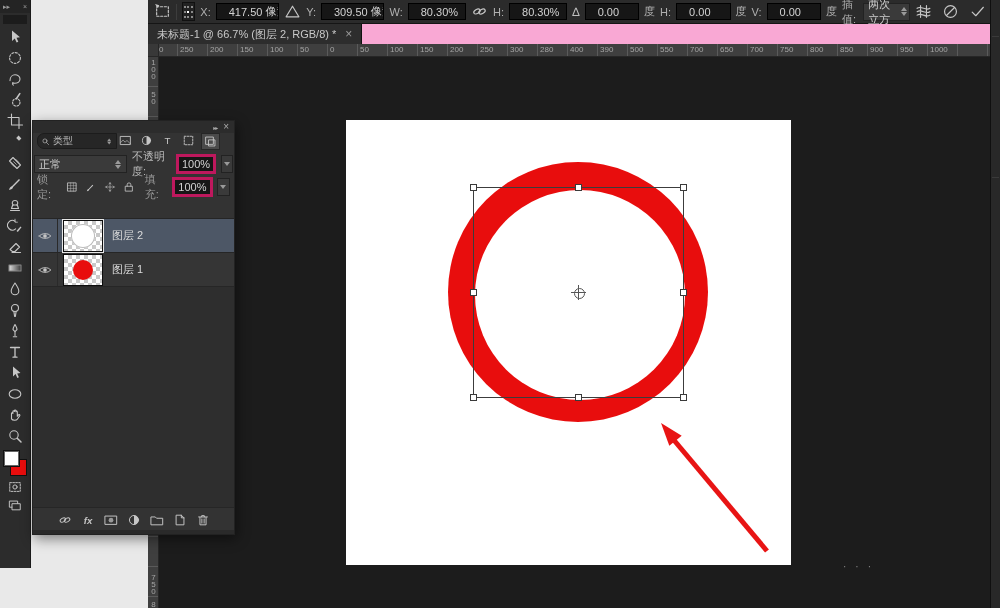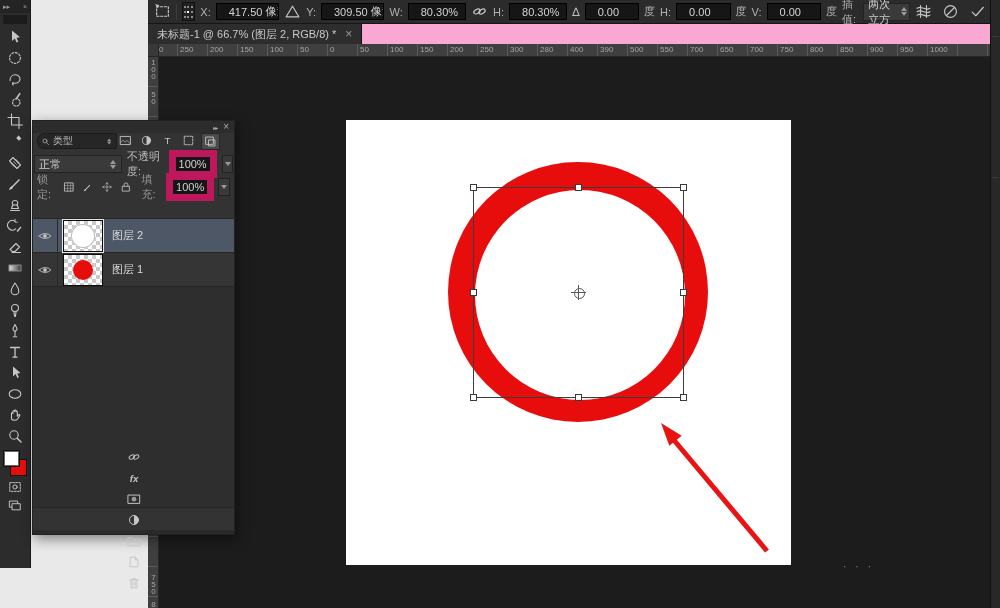--- a/index.html
+++ b/index.html
@@ -100,21 +100,21 @@
   #filter-row{height:19px;display:flex;align-items:flex-start;padding:0 4px;background:#333;}
   #search-box{width:72px;height:14px;background:#262626;border:1px solid #1c1c1c;border-radius:7px 0 0 7px;
     display:flex;align-items:center;gap:3px;padding:0 3px;color:#b5b5b5;font-size:10px;}
   #search-box svg{width:9px;height:9px;}
   .filter-icon{width:17px;height:15px;display:flex;align-items:center;justify-content:center;}
   .filter-icon svg{width:13px;height:13px;}
   .filter-icon:last-child{background:#4a4a4a;border:1px solid #262626;}
   #blend-row{height:24px;display:flex;align-items:center;gap:5px;padding:0 1px;}
   #blend-dd{width:100px;}
   #blend-dd .updn{margin-left:auto;}
-  .mini-field{background:#161616;border:7px solid #be185d;height:14px;display:flex;align-items:center;
+  .mini-field{background:#161616;border:3px solid #be185d;height:14px;display:flex;align-items:center;
     padding:0 3px;color:#d2d2d2;width:30px;}
   .dd-btn{width:12px;height:16px;background:#3a3a3a;border:1px solid #222;position:relative;}
   .dd-btn::after{content:"";position:absolute;left:2px;top:6px;border-left:3.5px solid transparent;
     border-right:3.5px solid transparent;border-top:4px solid #9a9a9a;}
   #lock-row{height:22px;display:flex;align-items:center;gap:4px;padding:0 4px;color:#9a9a9a;}
   .lock-icon{width:15px;height:14px;display:flex;align-items:center;justify-content:center;}
   .lock-icon svg{width:12px;height:12px;}
   #lock-row .spacer{flex:1;}
   #layer-list{position:absolute;left:0;top:97px;width:100%;height:289px;background:#2e2e2e;
     border-top:1px solid #252525;}
@@ -131,21 +131,21 @@
   .thumb.selected-thumb{box-shadow:0 0 0 1px #e6e6e6;}
   .thumb.plain{background-image:none;background:#fff;}
   .wcircle{position:absolute;left:7px;top:3px;width:24px;height:24px;border-radius:50%;
     background:#fff;box-shadow:0 0 0 1px #bdbdbd inset;}
   .rcircle{position:absolute;left:9px;top:5px;width:20px;height:20px;border-radius:50%;}
   .lname{margin-left:9px;color:#dcdcdc;}
   .lname.italic{font-style:italic;}
   .row-lock{margin-left:auto;margin-right:10px;}
   .row-lock svg{width:11px;height:12px;}
   #lp-footer{position:absolute;left:0;top:386px;width:100%;height:23px;background:#333;
-    border-top:1px solid #262626;display:flex;align-items:center;justify-content:center;gap:7px;flex-direction:column;}
+    border-top:1px solid #262626;display:flex;align-items:center;justify-content:center;gap:7px;}
   .footer-icon{width:16px;height:16px;display:flex;align-items:center;justify-content:center;}
   .footer-icon svg{width:14px;height:14px;}
   #lp-bottom-edge{position:absolute;left:0;top:409px;width:100%;height:4px;background:#2a2a2a;}
 
   
   #right-dock{position:absolute;left:990px;top:0;width:10px;height:608px;background:#282828;
     border-left:1px solid #0f0f0f;box-sizing:border-box;z-index:6;}
   #right-dock .line{height:1px;background:#3a3a3a;margin:0 1px;}
   #right-dock .line:first-child{margin-top:36px;}
   #right-dock .line+ .line{margin-top:140px;}

